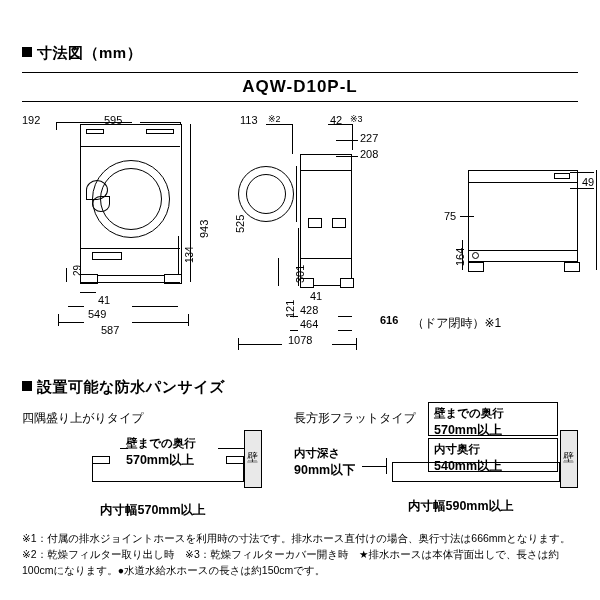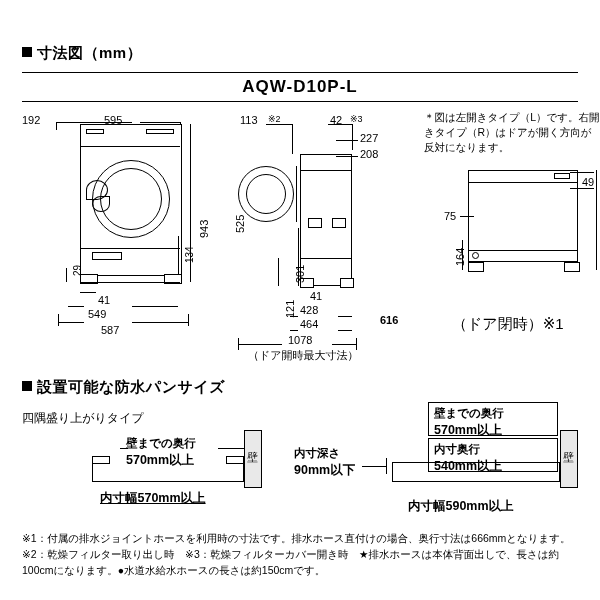--- a/index.html
+++ b/index.html
@@ -9,21 +9,21 @@
   
   .sec-head{position:absolute;font-size:15px;font-weight:bold;letter-spacing:.5px;}
   .sq{display:inline-block;width:10px;height:10px;background:#000;margin-right:5px;vertical-align:1px;}
 
   .model-bar{position:absolute;left:22px;top:72px;width:556px;border-top:1px solid #000;border-bottom:1px solid #000;height:28px;}
   .model-name{position:absolute;left:0;top:0;width:556px;text-align:center;font-size:17px;font-weight:bold;line-height:28px;letter-spacing:1px;}
 
   
   .lbl{position:absolute;font-size:11px;white-space:nowrap;}
   .lbl.b{font-weight:bold;}
-  .lbl.sm{font-size:15px;margin-left:40px;}
+  .lbl.sm{font-size:12px;}
   .lbl.xs{font-size:9px;}
   .vline{position:absolute;border-left:1px solid #000;}
   .hline{position:absolute;border-top:1px solid #000;}
   .box{position:absolute;border:1px solid #000;box-sizing:border-box;}
   .rot{position:absolute;font-size:11px;transform:rotate(-90deg);transform-origin:left top;white-space:nowrap;}
 
   
   .note-tr{position:absolute;left:424px;top:110px;font-size:10.5px;line-height:15px;}
 
   
@@ -52,21 +52,20 @@
 <div class="page">
 
   <div class="sec-head" style="left:22px;top:44px;">
     <span class="sq"></span><span>寸法図（mm）</span>
   </div>
 
   <div class="model-bar">
     <div class="model-name">AQW-D10P-L</div>
   </div>
 
-  <div class="note-tr">＊図は左開きタイプ（L）です。右開きタイプ（R）はドアが開く方向が反対になります。</div>
 
   <div id="fig-front">
 
     <div class="lbl" style="left:0px;top:6px;">192</div>
     <div class="lbl" style="left:82px;top:6px;">595</div>
     <div class="lbl" style="left:86px;top:24px;">120</div>
     <div class="lbl" style="left:148px;top:34px;">43</div>
 
     <div class="hline" style="left:34px;top:14px;width:26px;"></div>
     <div class="vline" style="left:34px;top:14px;height:8px;"></div>
@@ -157,21 +156,20 @@
     <div class="hline" style="left:58px;top:208px;width:8px;"></div>
     <div class="hline" style="left:106px;top:208px;width:14px;"></div>
     <div class="hline" style="left:58px;top:222px;width:8px;"></div>
     <div class="hline" style="left:106px;top:222px;width:14px;"></div>
 
     <div class="lbl" style="left:56px;top:226px;">1078</div>
     <div class="hline" style="left:6px;top:236px;width:44px;"></div>
     <div class="hline" style="left:100px;top:236px;width:24px;"></div>
     <div class="vline" style="left:6px;top:230px;height:12px;"></div>
     <div class="vline" style="left:124px;top:230px;height:12px;"></div>
-    <div class="lbl" style="left:16px;top:240px;">（ドア開時最大寸法）</div>
 
     <div class="lbl b" style="left:148px;top:206px;">616</div>
     <div class="lbl sm" style="left:180px;top:207px;">（ドア閉時）※1</div>
   </div>
 
   <div id="fig-back">
     <div class="box" style="left:24px;top:22px;width:110px;height:92px;"></div>
     <div class="hline" style="left:24px;top:34px;width:110px;"></div>
     <div class="box" style="left:110px;top:25px;width:16px;height:6px;"></div>
     <div class="box" style="left:24px;top:102px;width:110px;height:12px;border-top:1px solid #000;"></div>
@@ -207,22 +205,23 @@
     <div class="lbl" style="left:225px;top:50px;font-size:11px;">壁</div>
 
     <div class="hline" style="left:98px;top:48px;width:8px;"></div>
     <div class="hline" style="left:196px;top:48px;width:26px;"></div>
     <div class="vline" style="left:222px;top:42px;height:12px;"></div>
 
     <div class="box" style="left:70px;top:62px;width:152px;height:20px;border-top:none;"></div>
     <div class="box" style="left:70px;top:56px;width:18px;height:8px;"></div>
     <div class="box" style="left:204px;top:56px;width:18px;height:8px;"></div>
 
-    <div class="lbl b" style="left:78px;top:90px;font-size:12.5px;text-decoration:underline;">内寸幅570mm以上</div>
-
+    <div class="lbl b" style="left:78px;top:102px;font-size:12.5px;">内寸幅570mm以上</div>
+
+    <div class="lbl" style="left:272px;top:10px;font-size:12px;">長方形フラットタイプ</div>
 
     <div class="lbl b" style="left:272px;top:46px;font-size:11.5px;">内寸深さ</div>
     <div class="lbl b" style="left:272px;top:62px;font-size:12.5px;">90mm以下</div>
 
     <div class="lbl b" style="left:412px;top:6px;font-size:11.5px;">壁までの奥行</div>
     <div class="lbl b" style="left:412px;top:22px;font-size:12.5px;">570mm以上</div>
     <div class="lbl b" style="left:412px;top:42px;font-size:11.5px;">内寸奥行</div>
     <div class="lbl b" style="left:412px;top:58px;font-size:12.5px;">540mm以上</div>
 
     <div class="box" style="left:406px;top:2px;width:130px;height:34px;"></div>

